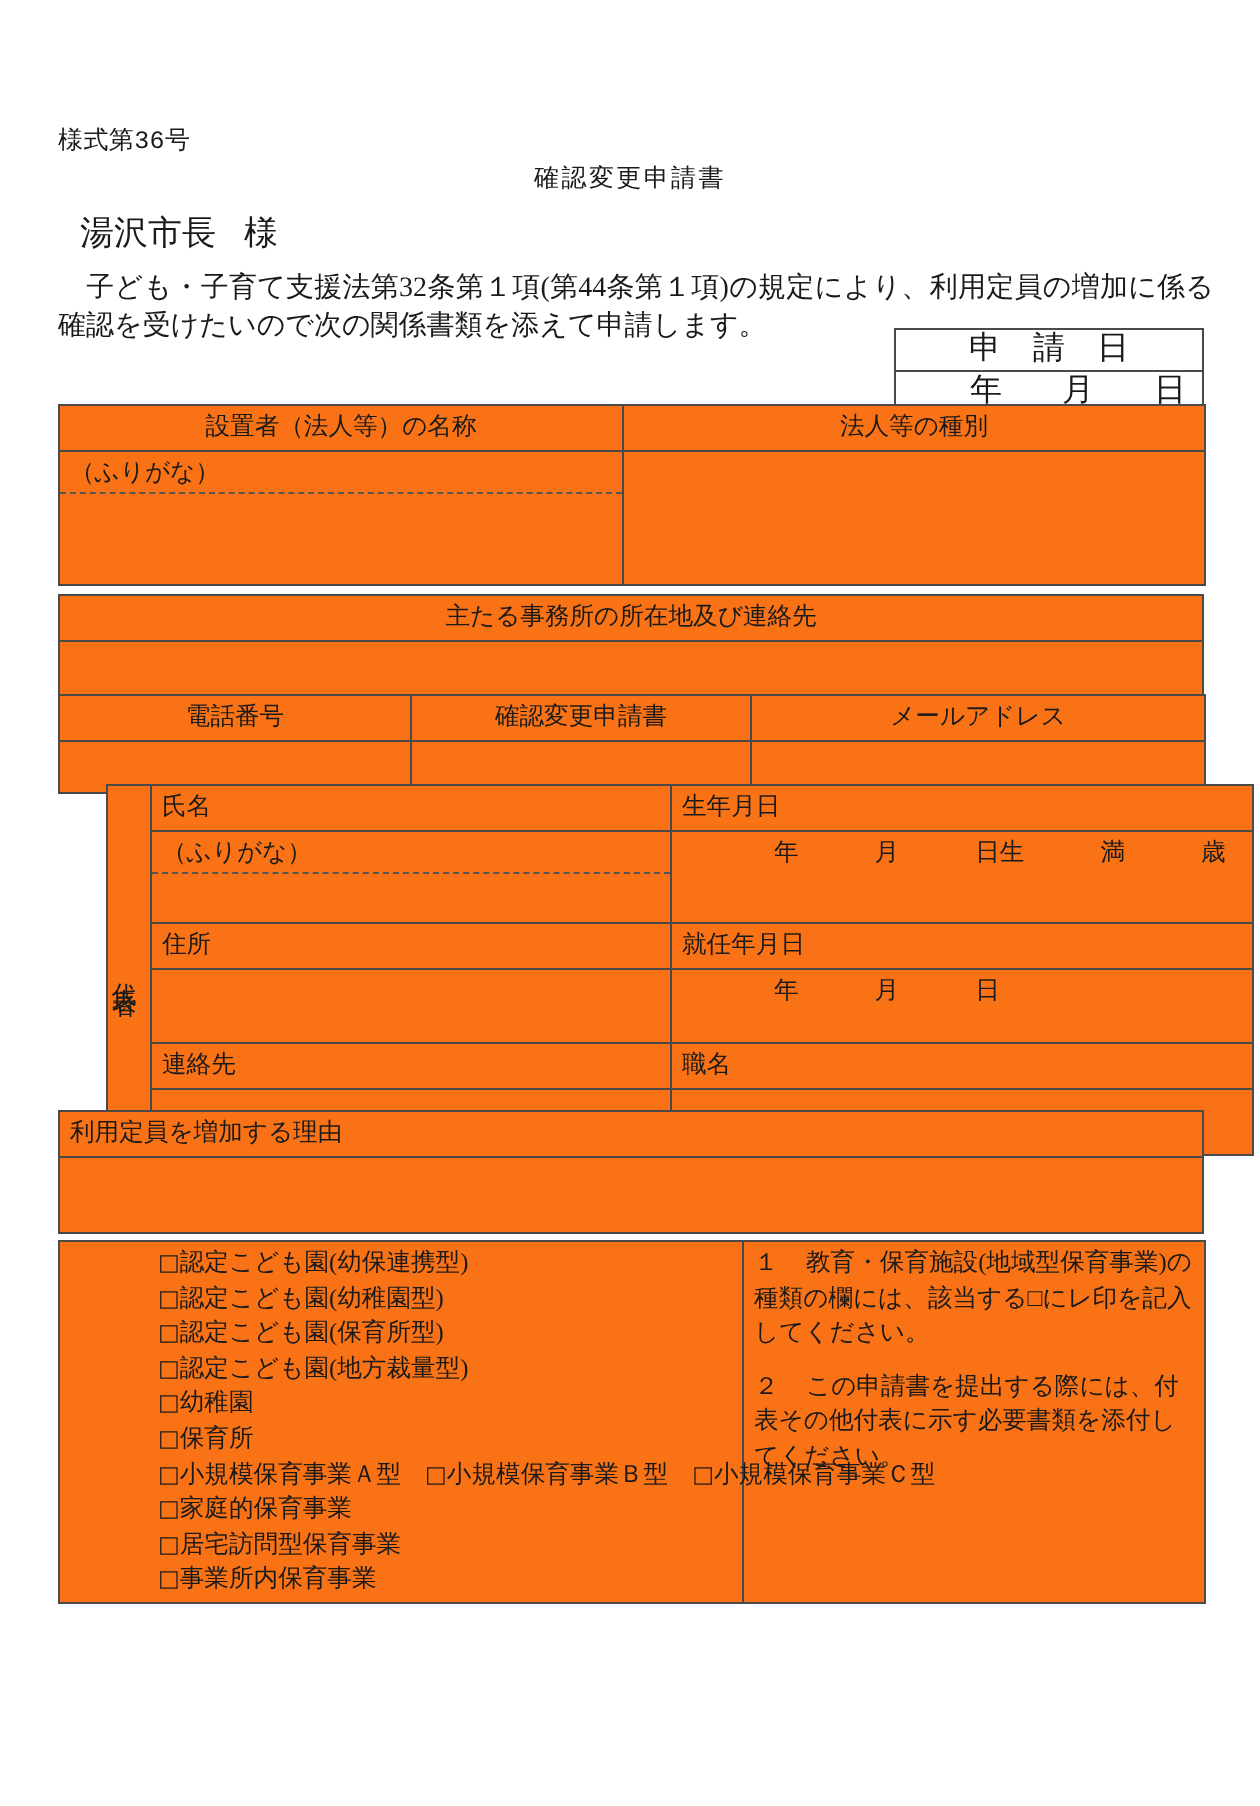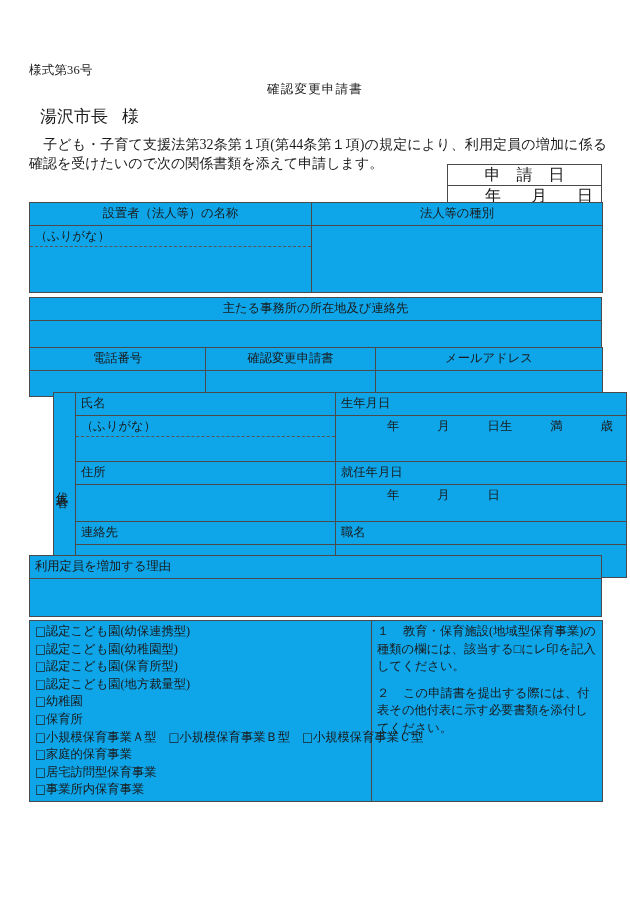--- a/index.html
+++ b/index.html
@@ -26,20 +26,21 @@
   }
 
   
   .form-no {
     position: absolute;
     left: 29px;
     top: 62px;
     font-size: 12.5px;
     letter-spacing: 0.2px;
     white-space: nowrap;
+    font-family: Liberation Mono, monospace;
   }
   .doc-title {
     position: absolute;
     left: 0;
     top: 81px;
     width: 630px;
     text-align: center;
     font-size: 12.5px;
     letter-spacing: 1.2px;
   }
@@ -68,21 +69,21 @@
     border-collapse: collapse;
     table-layout: fixed;
     width: 573px;
     font-size: 12.3px;
   }
   table.grid td {
     border: 1px solid #4a4a4a;
     padding: 2px 5px;
     vertical-align: top;
     line-height: 17px;
-    background: #0ea5e9;
+    background: #f97316;
   }
   td.ctr { text-align: center; vertical-align: middle; }
   td.mid { vertical-align: middle; }
 
   
   .date-box {
     position: absolute;
     left: 447px;
     top: 164px;
   }
@@ -144,21 +145,21 @@
     display: block;
     width: 100%;
     text-align: center;
   }
 
   
   .tbl-reason { position: absolute; left: 29px; top: 555px; }
 
   
   .tbl-kubun { position: absolute; left: 29px; top: 620px; }
-  .chk-list { line-height: 17.6px; }
+  .chk-list { line-height: 17.6px; margin-left: 44px; }
   .chk-list .row { white-space: nowrap; }
   .cb {
     font-family: "DejaVu Sans", sans-serif;
     font-size: 11.5px;
     margin-right: 0px;
   }
   .gap-in { display: inline-block; width: 12px; }
   .note-p { margin: 0 0 9px 0; text-indent: 0; line-height: 17.6px; }
   .note-p .num { display: inline-block; width: 26px; }
 </style>

